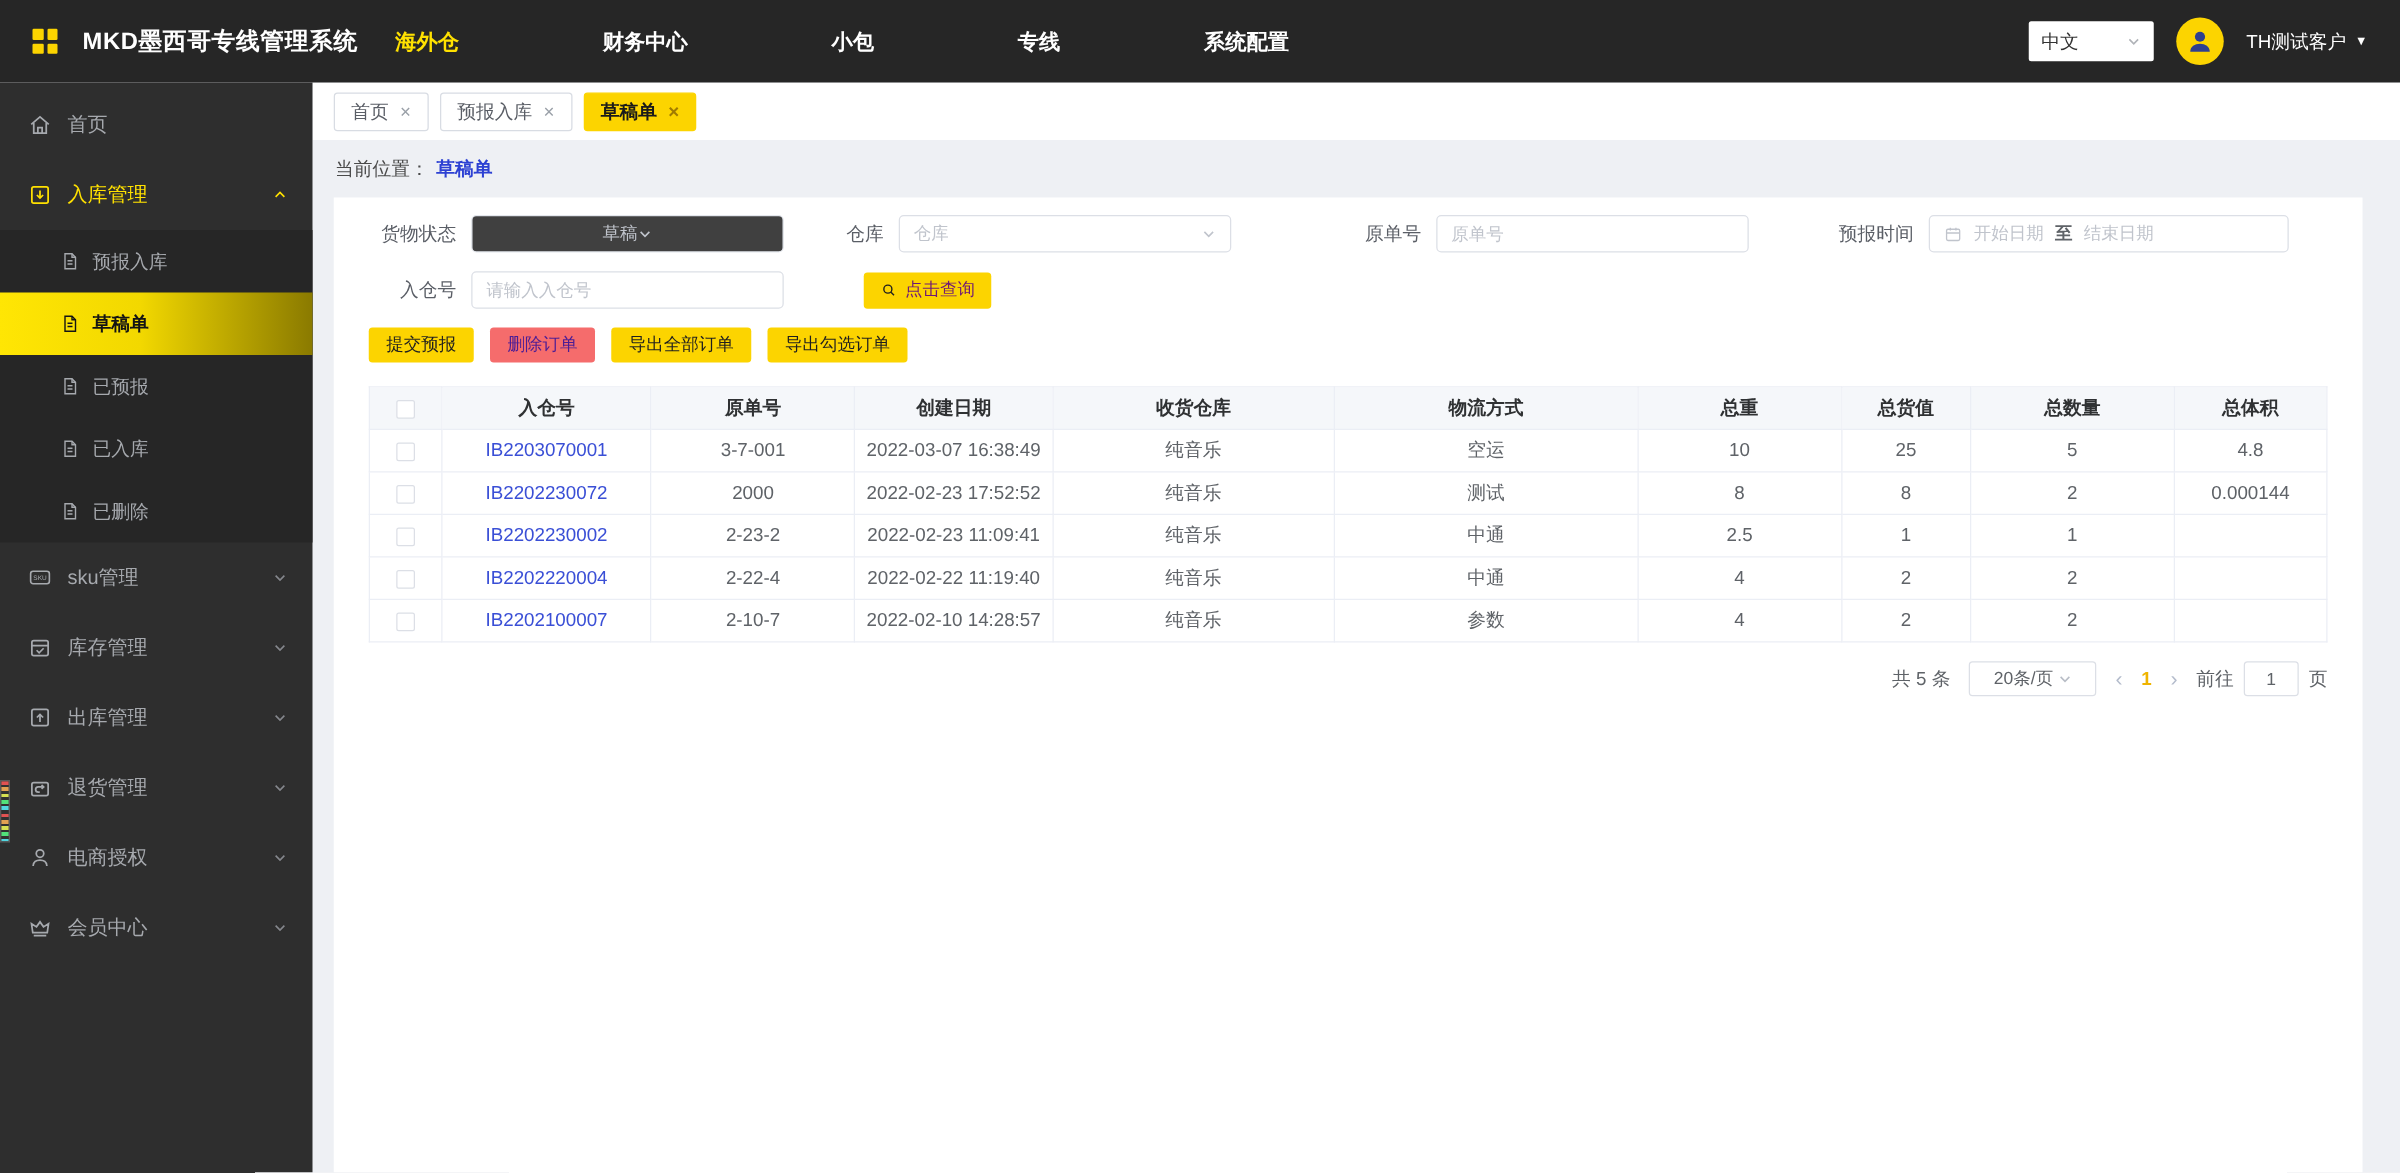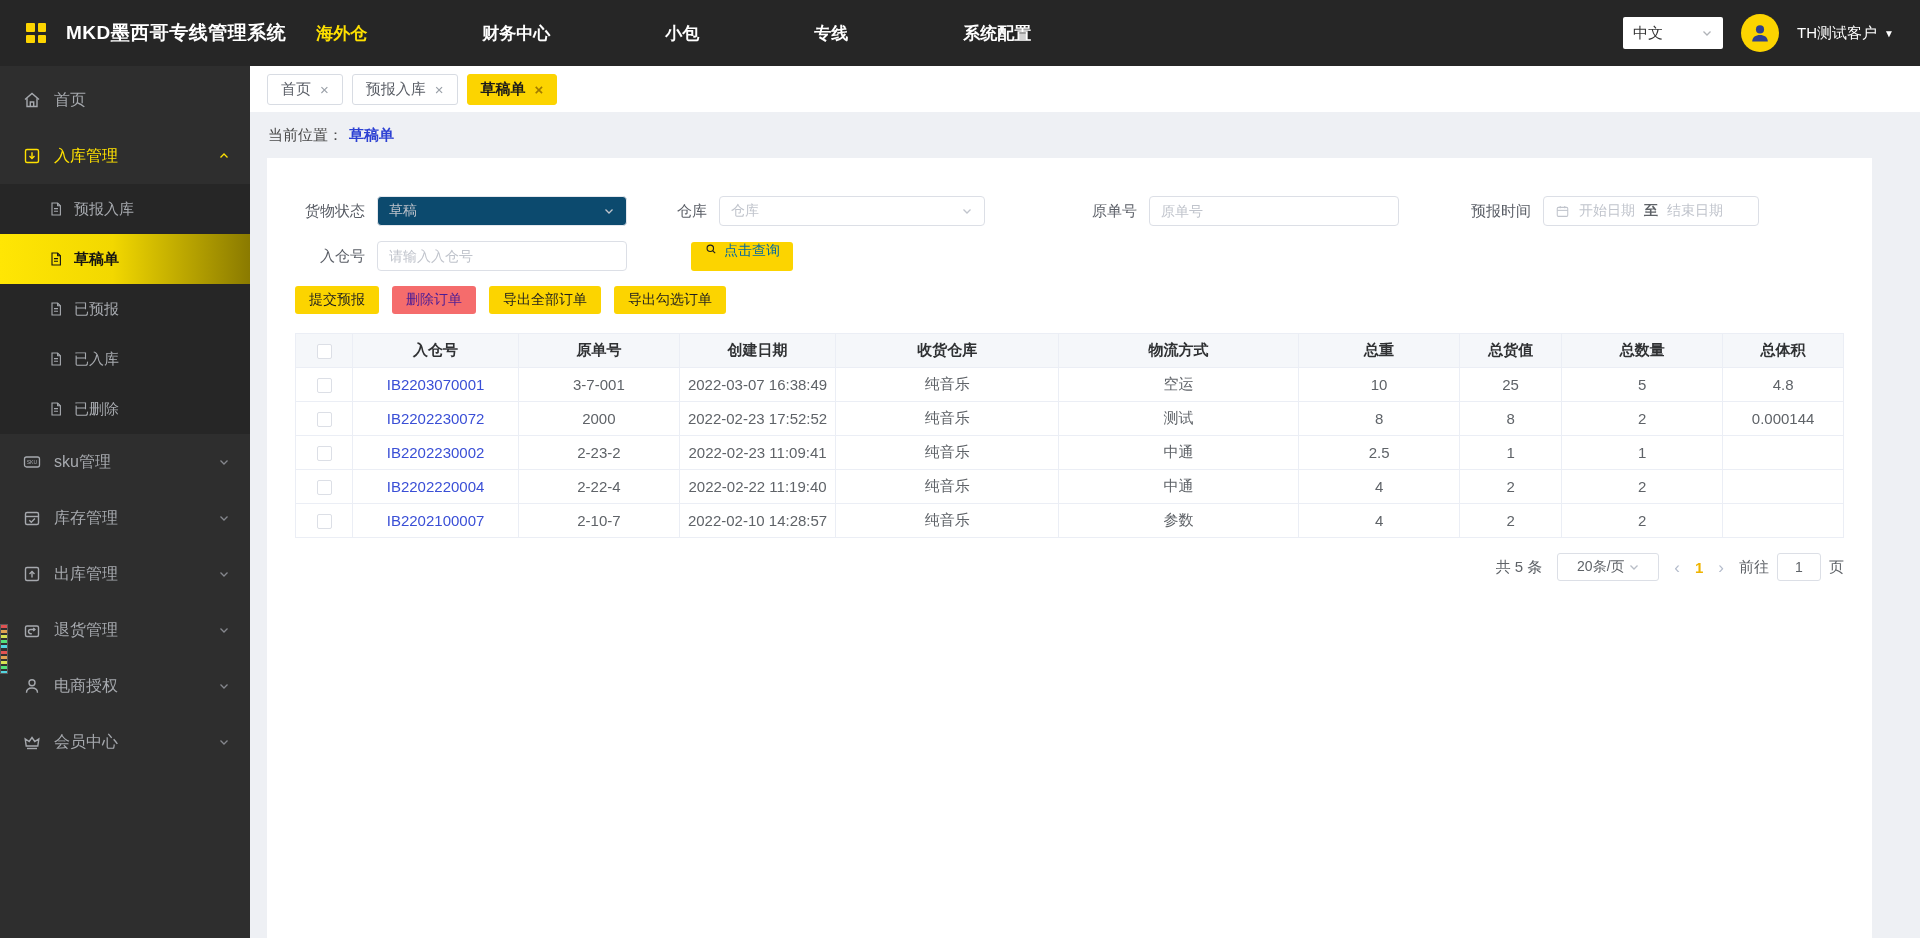--- a/index.html
+++ b/index.html
@@ -56,41 +56,41 @@
     color:#5a5e66; cursor:pointer; }
   .tab .x { color:#9aa0a8; font-size:15px; line-height:1; }
   .tab.active { background:#fcd400; border-color:#fcd400; color:#1a1a1a; font-weight:700; }
   .tab.active .x { color:#a07b00; }
 
   .content-bg { flex:1; background:#eef0f4; min-height:0; display:flex; flex-direction:column; }
   .breadcrumb { height:46px; display:flex; align-items:center; padding-left:18px;
     font-size:15px; color:#4a4a4a; gap:6px; flex-shrink:0;text-align:center; }
   .breadcrumb .cur { color:#2d41d3; font-weight:700; }
 
-  .card { margin:0 48px 0 17px; background:#fff; flex:1; padding:38px 28px 0; min-height:0; }
+  .card { margin:0 30px 0 17px; background:#fff; flex:1; padding:14px 28px 0; min-height:0; }
 
   
   .filter-row { display:flex; align-items:center; margin-bottom:15px; }
   .fgroup { display:flex; align-items:center; }
   .flabel { font-size:15px; color:#5a5e66; margin-right:12px; text-align:right; white-space:nowrap; }
   .w70 { width:70px; } .w40 { width:40px; } .w56 { width:56px; } .w66 { width:66px; }
   .ctrl { height:30px; border:1px solid #dcdfe6; border-radius:4px; background:#fff;
     display:flex; align-items:center; padding:0 11px; font-size:14px; color:#5f6368; }
   .ctrl.select { justify-content:space-between; cursor:pointer; }
-  .ctrl.disabled { background:#0c4a6e; color:#c0c4cc; border-color:#e4e7ed; cursor:not-allowed; }
+  .ctrl.disabled { background:#404040; color:#c0c4cc; border-color:#e4e7ed; cursor:not-allowed;justify-content:center; }
   .ph { color:#c0c4cc; }
   input.ctrl { padding:0 11px; }
   input.ctrl::placeholder { color:#c0c4cc; }
   .sel-250 { width:250px; } .sel-266 { width:266px; } .inp-250 { width:250px; }
-  .daterange { width:216px; gap:9px; }
+  .daterange { width:288px; gap:9px; }
   .daterange .sep { color:#5f6368; font-weight:700; }
   .ml-g2 { margin-left:40px; } .ml-g3 { margin-left:96px; } .ml-g4 { margin-left:66px; }
   .search-btn { margin-left:64px; height:29px; background:#fcd400; border:none;
-    border-radius:3px; padding:0 13px; font-size:14px; color:#0369a1; display:inline-flex;
-    gap:6px; cursor:pointer; font-family:inherit; }
+    border-radius:3px; padding:0 13px; font-size:14px; color:#701a75; display:inline-flex;
+    align-items:center; gap:6px; cursor:pointer; font-family:inherit; }
 
   
   .actions { display:flex; gap:13px; margin-top:13px; }
   .btn { height:28px; border:none; border-radius:3px; padding:0 14px; font-size:14px;
     background:#fcd400; color:#1f1f1f; cursor:pointer; font-family:inherit; white-space:nowrap; }
   .btn.danger { background:#f56c6c; color:#4c1d95; }
 
   
   table { width:100%; border-collapse:collapse; margin-top:19px; font-size:15px;
     color:#5f6368; table-layout:fixed; }

